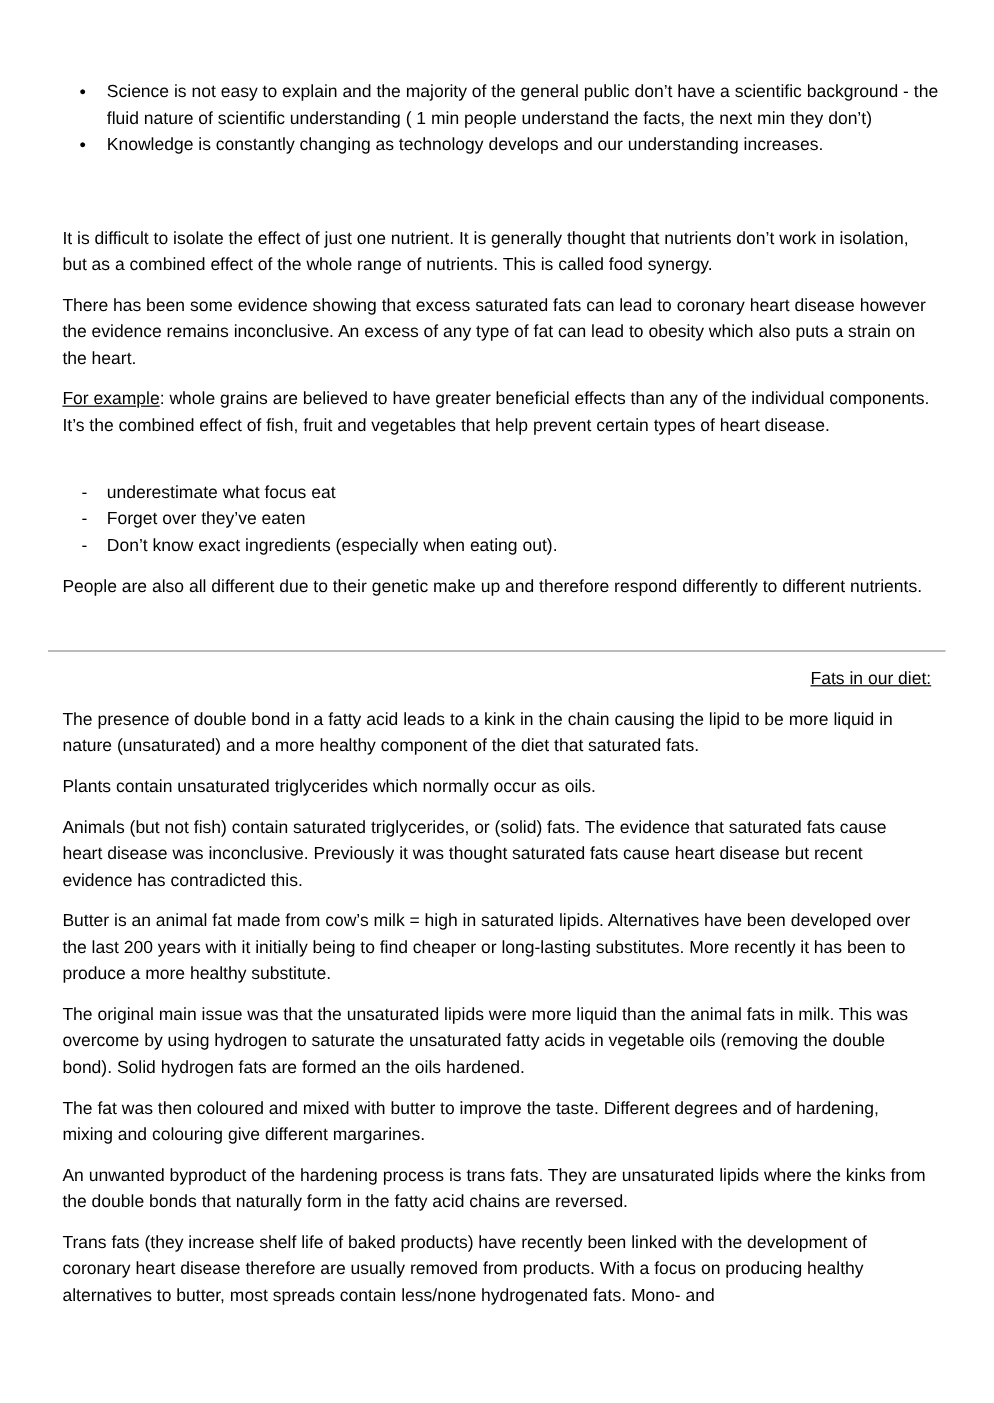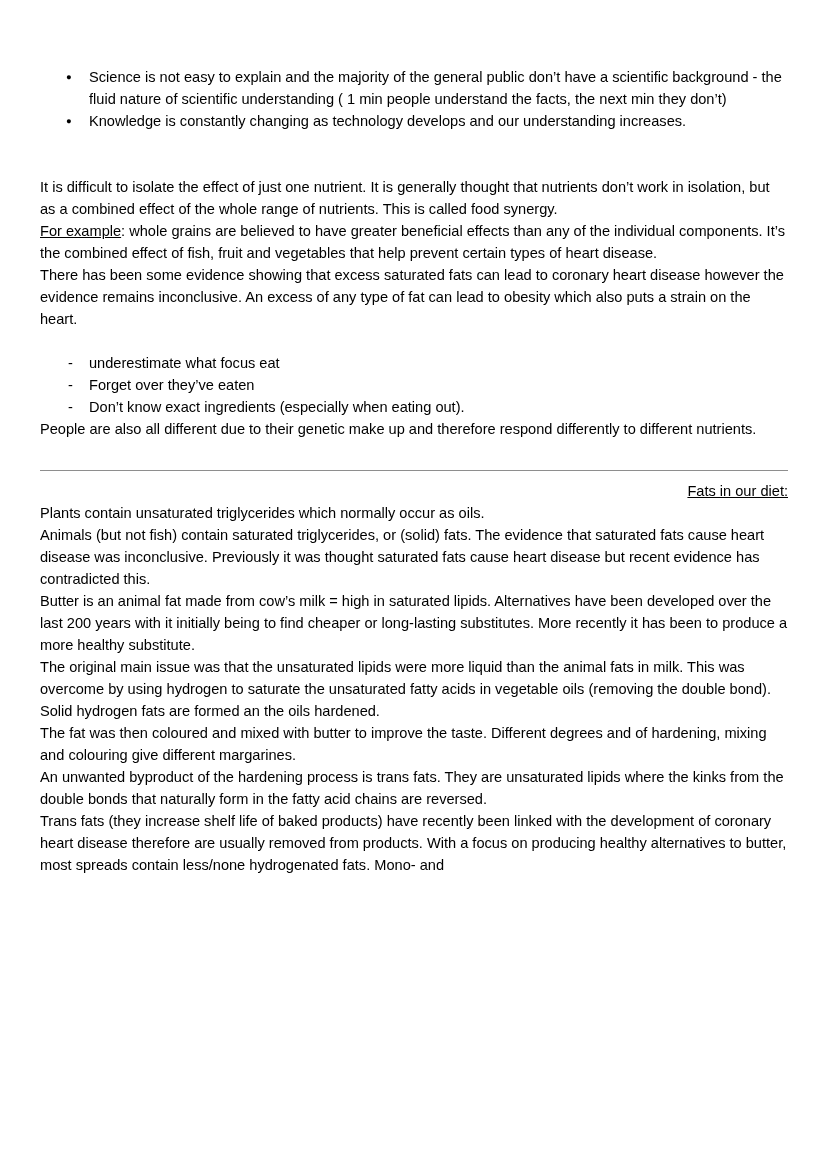--- a/index.html
+++ b/index.html
@@ -8,21 +8,21 @@
     height: 1169px;
     box-sizing: border-box;
     background: #ffffff;
     padding: 66px 40px 0 40px;
     overflow: hidden;
     font-family: "Liberation Sans", "DejaVu Sans", sans-serif;
     font-size: 14.6px;
     line-height: 22px;
     color: #000000;
   }
-  p { margin: 0; }
+  p { margin: 12px; }
   ul { margin: 0; padding: 0 0 0 49px; list-style: none; }
   li { position: relative; }
   ul.bullets > li::before {
     content: "\25CF";
     position: absolute;
     left: -23px;
     top: 0;
     font-size: 9.5px;
     line-height: 22px;
   }
@@ -54,23 +54,23 @@
     </li>
     <li>
       <span>Knowledge is constantly changing as technology develops and our understanding increases.</span>
     </li>
   </ul>
 
   <div class="sp2"></div>
 
   <p>It is difficult to isolate the effect of just one nutrient. It is generally thought that nutrients don’t work in isolation, but as a combined effect of the whole range of nutrients. This is called food synergy.</p>
 
+  <p>There has been some evidence showing that excess saturated fats can lead to coronary heart disease however the evidence remains inconclusive. An excess of any type of fat can lead to obesity which also puts a strain on the heart.</p>
+
   <p><span class="u">For example</span><span>: whole grains are believed to have greater beneficial effects than any of the individual components. It’s the combined effect of fish, fruit and vegetables that help prevent certain types of heart disease.</span></p>
-
-  <p>There has been some evidence showing that excess saturated fats can lead to coronary heart disease however the evidence remains inconclusive. An excess of any type of fat can lead to obesity which also puts a strain on the heart.</p>
 
   <div class="sp1"></div>
 
 
   <ul class="dashes">
     <li>
       <span>underestimate what focus eat</span>
     </li>
     <li>
       <span>Forget over they’ve eaten</span>
@@ -82,20 +82,21 @@
 
   <p>People are also all different due to their genetic make up and therefore respond differently to different nutrients.</p>
 
 
   <div class="sp1"></div>
 
   <hr class="divider">
 
   <p class="center"><span class="u">Fats in our diet:</span></p>
 
+  <p>The presence of double bond in a fatty acid leads to a kink in the chain causing the lipid to be more liquid in nature (unsaturated) and a more healthy component of the diet that saturated fats.</p>
 
   <p>Plants contain unsaturated triglycerides which normally occur as oils.</p>
 
   <p>Animals (but not fish) contain saturated triglycerides, or (solid) fats. The evidence that saturated fats cause heart disease was inconclusive. Previously it was thought saturated fats cause heart disease but recent evidence has contradicted this.</p>
 
 
   <p>Butter is an animal fat made from cow’s milk = high in saturated lipids. Alternatives have been developed over the last 200 years with it initially being to find cheaper or long-lasting substitutes. More recently it has been to produce a more healthy substitute.</p>
 
   <p>The original main issue was that the unsaturated lipids were more liquid than the animal fats in milk. This was overcome by using hydrogen to saturate the unsaturated fatty acids in vegetable oils (removing the double bond). Solid hydrogen fats are formed an the oils hardened.</p>
 

